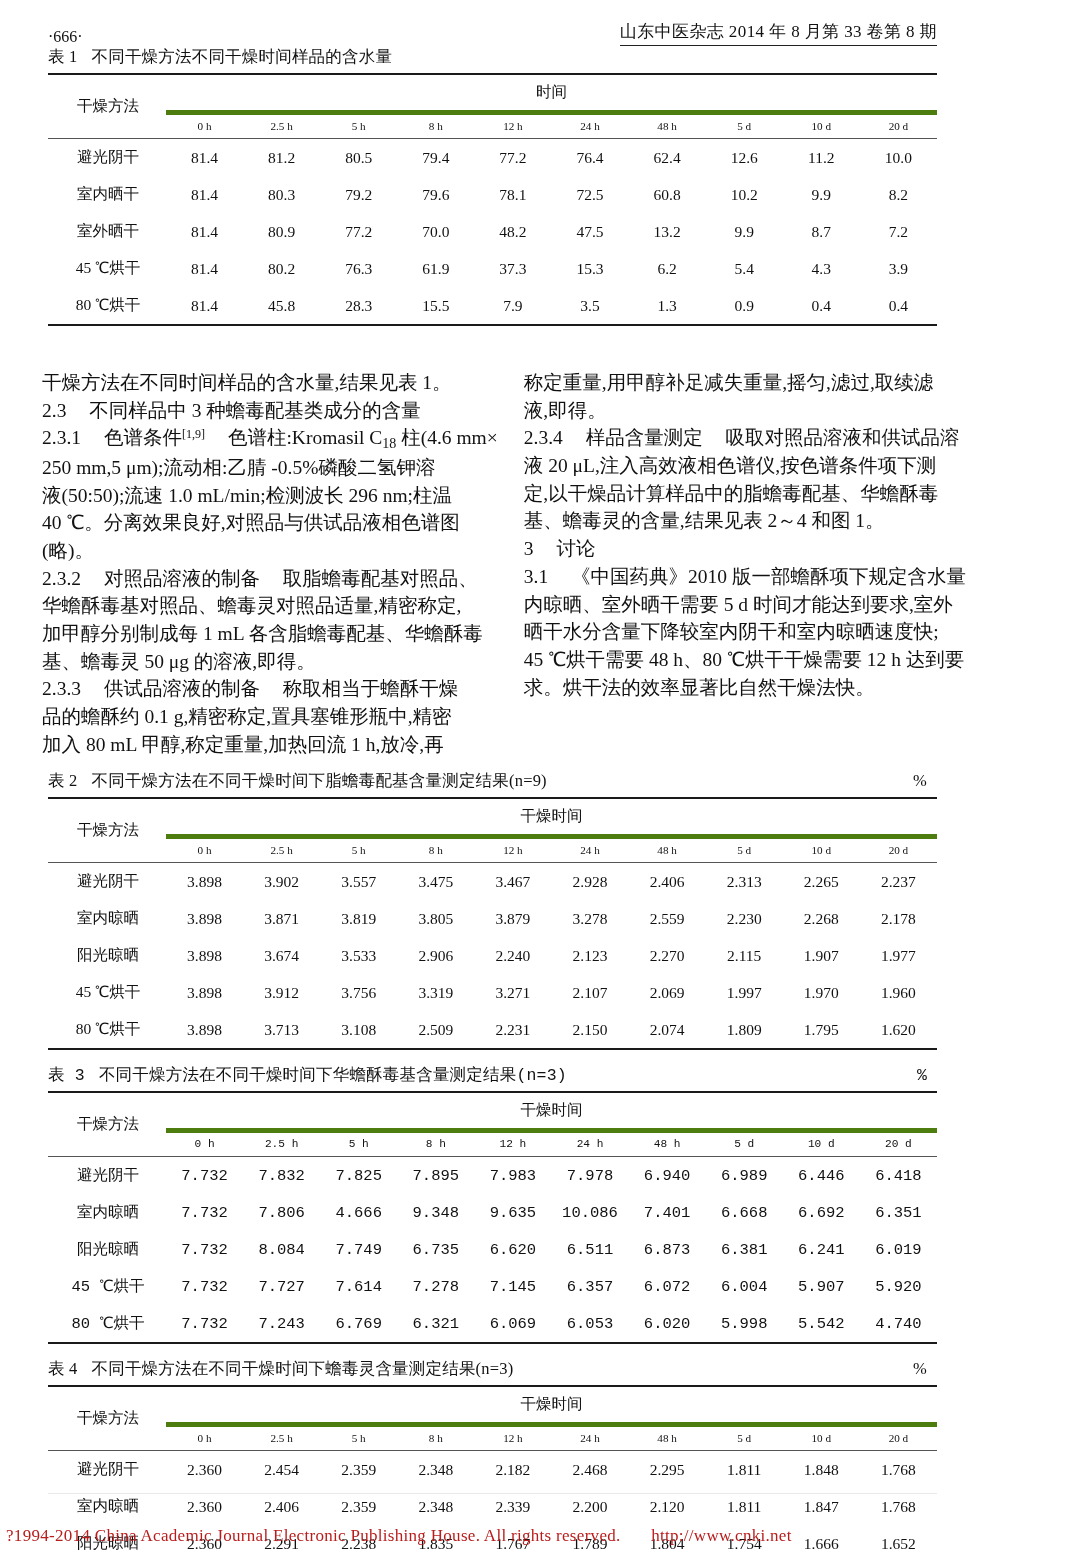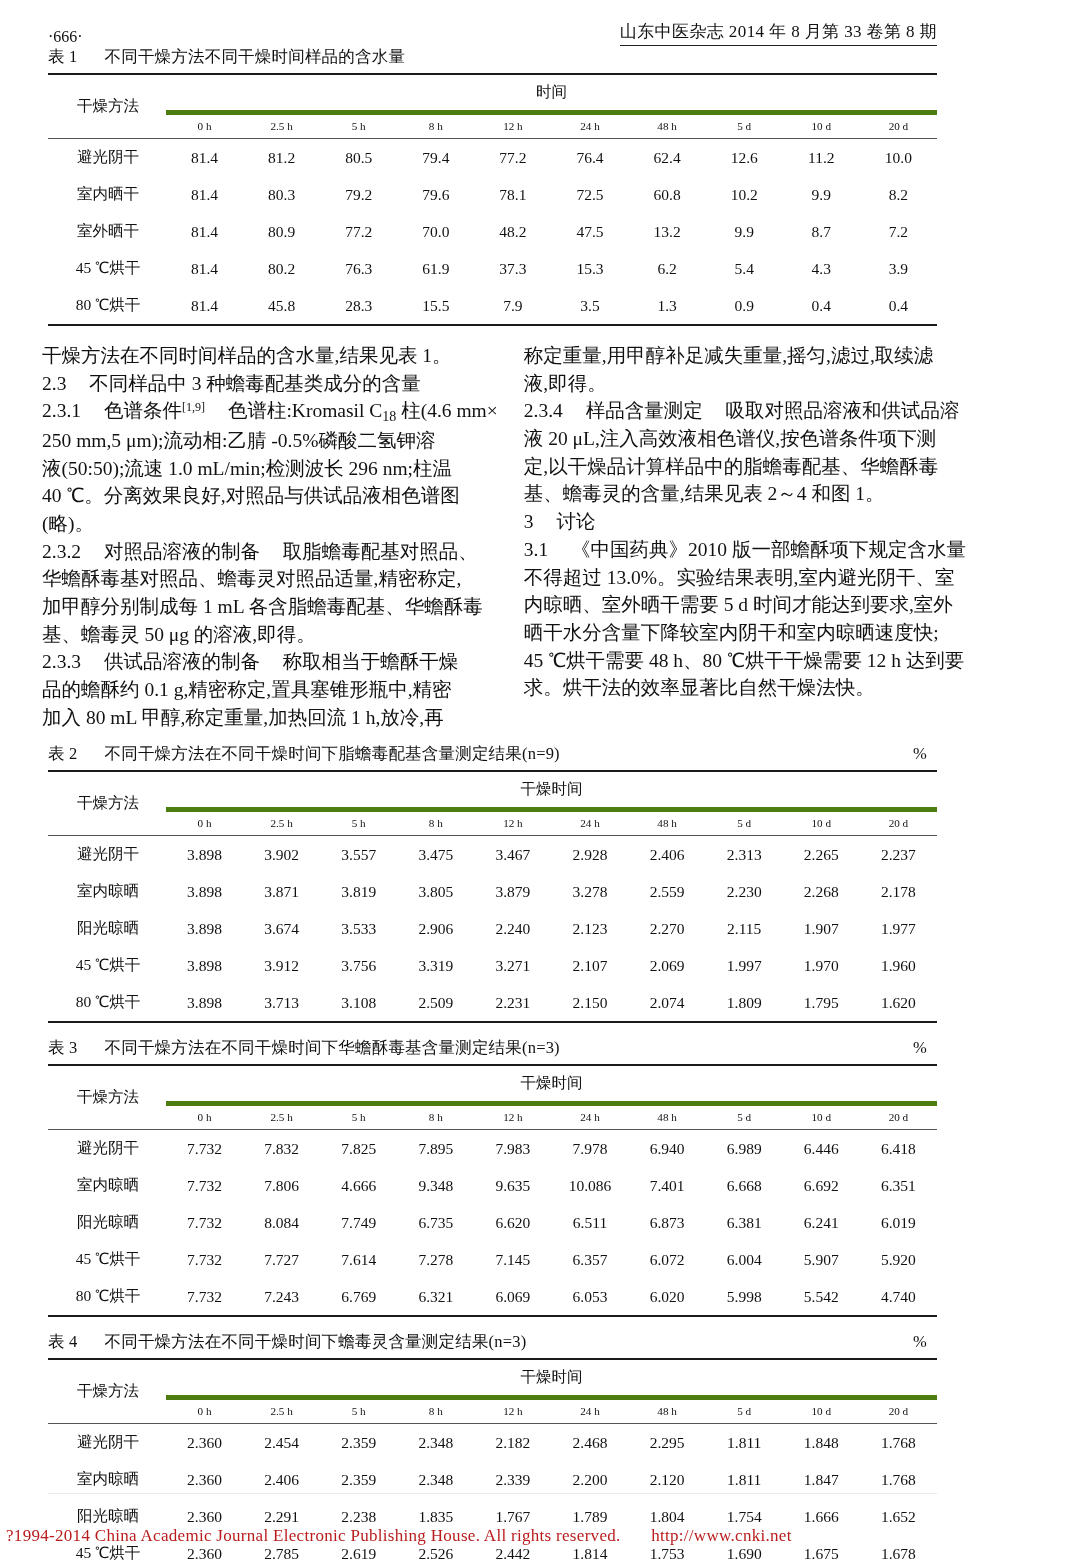--- a/index.html
+++ b/index.html
@@ -26,21 +26,21 @@
   }
 
   
   .tblock { padding:0 30px 0 48px; }
   .tcap {
     font-size:16.5px;
     display:flex; align-items:baseline;
     margin-bottom:5px;
     letter-spacing:.2px;
   }
-  .tcap .cap-no { margin-right:27px; white-space:nowrap; }
+  .tcap .cap-no { margin-right:14px; white-space:nowrap; }
   .tcap .cap-txt { flex:0 1 auto; }
   .tcap .cap-unit { margin-left:auto; padding-right:10px; }
 
   table.dt {
     width:100%;
     border-collapse:collapse;
     font-size:15.5px;
     table-layout:fixed;
   }
   table.dt th, table.dt td {
@@ -58,21 +58,21 @@
   th.stub-v   { vertical-align:middle; }
   tr.sub th   { padding:5px 0 6px 0; }
   tr.body td  { padding:8px 0 8px 0; }
 
   
   .cols {
     display:flex;
     padding:16px 30px 12px 42px;
     gap:26px;
   }
-  .col { width:492px; font-size:19.5px; line-height:1.42; }
+  .col { width:492px; font-size:19.5px; line-height:1.42;margin-top:27px; }
   .col p { text-indent:0; margin:0; white-space:nowrap; }
   .sub { font-size:.72em; vertical-align:-0.25em; }
   .sup { font-size:.62em; vertical-align:0.5em; }
   .gap { display:inline-block; width:18px; }
 
   
   .footer {
     position:absolute;
     left:0; bottom:14px;
     width:1078px;
@@ -216,21 +216,20 @@
       </div>
     <div class="col">
         <p>称定重量,用甲醇补足减失重量,摇匀,滤过,取续滤</p>
         <p>液,即得。</p>
         <p>2.3.4<span class="gap"></span> 样品含量测定<span class="gap"></span> 吸取对照品溶液和供试品溶</p>
         <p>液 20 μL,注入高效液相色谱仪,按色谱条件项下测</p>
         <p>定,以干燥品计算样品中的脂蟾毒配基、华蟾酥毒</p>
         <p>基、蟾毒灵的含量,结果见表 2～4 和图 1。</p>
         <p>3<span class="gap"></span> 讨论</p>
         <p>3.1<span class="gap"></span> 《中国药典》2010 版一部蟾酥项下规定含水量</p>
-        <p>不得超过 13.0%。实验结果表明,室内避光阴干、室</p>
         <p>内晾晒、室外晒干需要 5 d 时间才能达到要求,室外</p>
         <p>晒干水分含量下降较室内阴干和室内晾晒速度快;</p>
         <p>45 ℃烘干需要 48 h、80 ℃烘干干燥需要 12 h 达到要</p>
         <p>求。烘干法的效率显著比自然干燥法快。</p>
       </div>
   </div>
 
   <div class="tblock">
     <div class="tcap">
       <span class="cap-no">表 2</span>
@@ -323,21 +322,21 @@
             <td>2.150</td>
             <td>2.074</td>
             <td>1.809</td>
             <td>1.795</td>
             <td>1.620</td>
           </tr>
         </tbody>
     </table>
   </div>
 
-  <div class="tblock" style="margin-top:14px;">
+  <div class="tblock" style="margin-top:14px;font-family:Liberation Mono, monospace;">
     <div class="tcap">
       <span class="cap-no">表 3</span>
       <span class="cap-txt">不同干燥方法在不同干燥时间下华蟾酥毒基含量测定结果(n=3)</span>
       <span class="cap-unit">%</span>
     </div>
     <table class="dt">
       <colgroup>
           <col style="width:118px">
           <col span="10">
         </colgroup>

